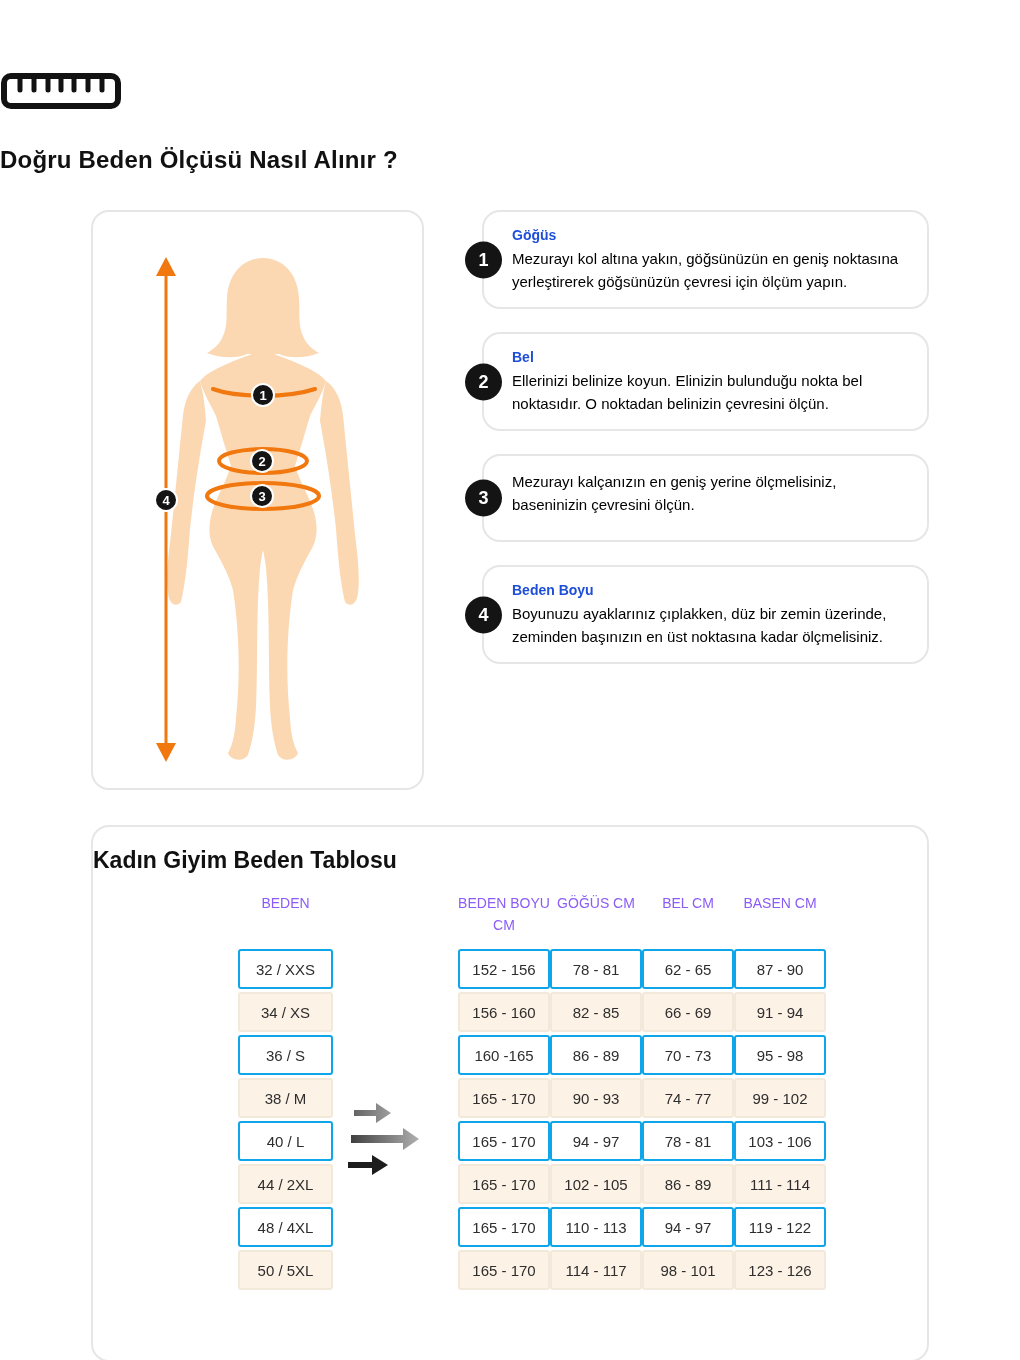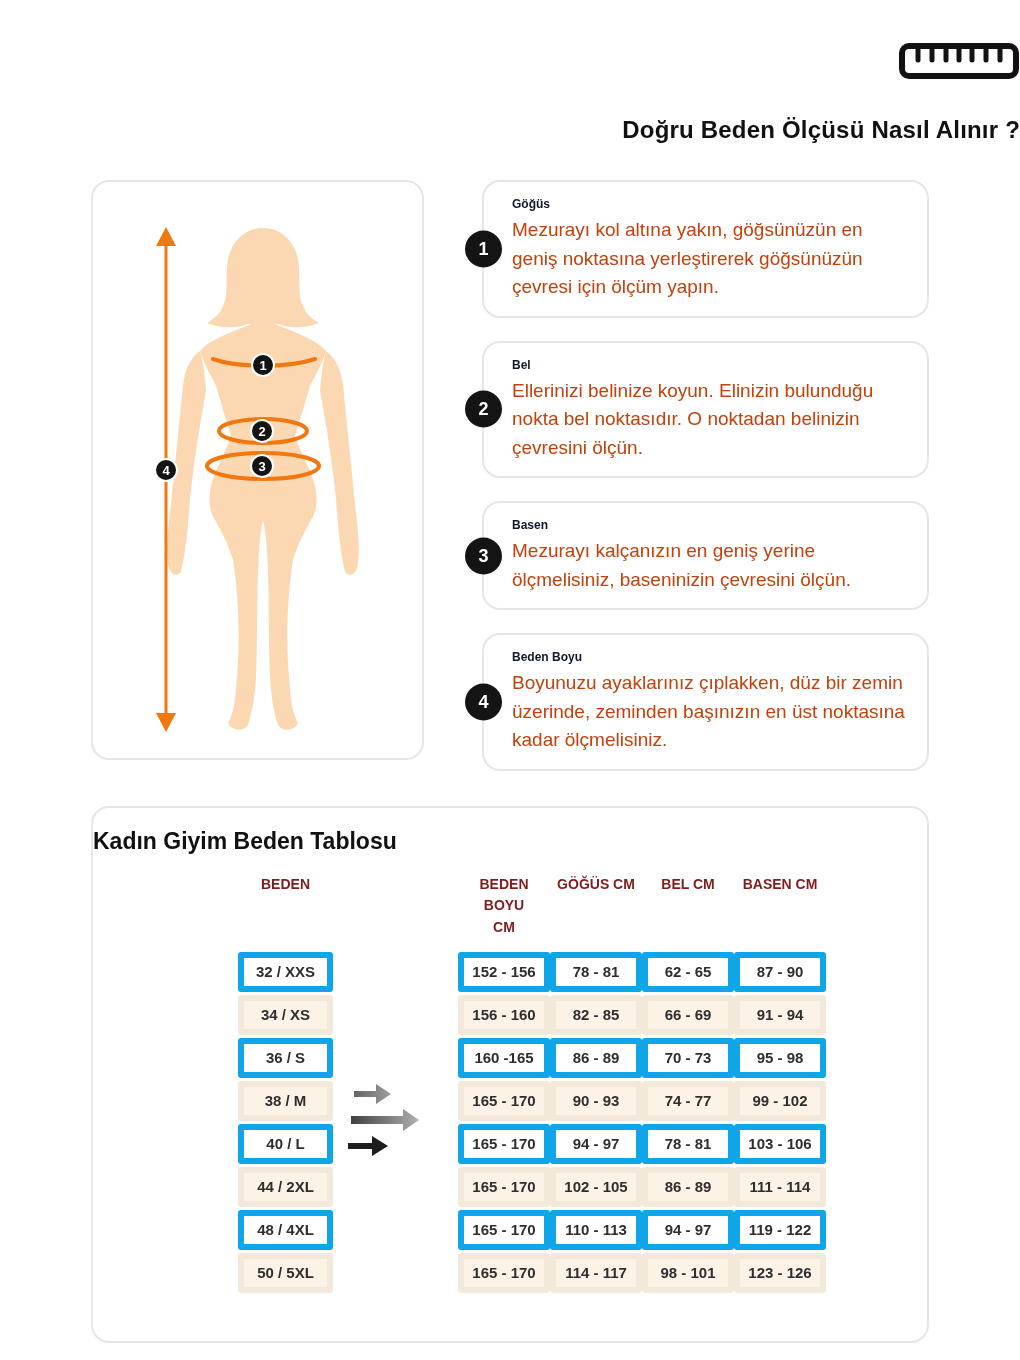--- a/index.html
+++ b/index.html
@@ -6,21 +6,21 @@
   html,body { background:#fff; }
   body {
     width:1020px; height:1360px;
     font-family:"Liberation Sans", sans-serif;
     color:#1c1c1c;
     overflow:hidden;
   }
   .page { width:1020px; height:1360px; position:relative; }
 
   
-  .hdr { padding-top:42px; text-align:right; }
+  .hdr { padding-top:72px; text-align:left; }
   .ruler-wrap { display:inline-block; height:38px; }
   .page-title {
     margin-top:32px;
     font-size:24px; font-weight:bold; color:#111;
     letter-spacing:.2px;
   }
 
   
   .content { width:838px; margin:0 auto; }
   .guide { display:flex; gap:58px; margin-top:36px; }
@@ -42,42 +42,42 @@
     padding:15px 18px 14px 28px;
   }
   .instr-badge {
     position:absolute; left:-19px; top:50%;
     transform:translateY(-50%);
     width:37px; height:37px; border-radius:50%;
     background:#141414; color:#fff;
     display:flex; align-items:center; justify-content:center;
     font-size:18px; font-weight:bold;
   }
-  .instr-title { font-size:12px; font-weight:bold; color:#0f172a; margin-bottom:5px; }
-  .instr-text  { font-size:19px; color:#c2410c; line-height:1.5; max-width:410px; }
+  .instr-title { font-size:14px; font-weight:bold; color:#1d4ed8; margin-bottom:5px; }
+  .instr-text  { font-size:15px; color:#000000; line-height:1.5; max-width:410px; }
 
   
   .table-card {
     margin-top:35px;
     width:838px; min-height:537px;
     border:2px solid #e6e6e6; border-radius:18px;
     background:#fff;
     padding:20px 0 16px 0;
   }
   .table-title { text-align:left; font-size:23px; font-weight:bold; color:#111; }
 
   .table-wrap { position:relative; margin:10px 0 0 145px; width:588px; }
   table.size-table { border-collapse:separate; border-spacing:0 3px; width:588px; table-layout:fixed; }
   .size-table th {
-    font-size:14px; font-weight:bold; color:#7f1d1d;
+    font-size:14px; font-weight:normal; color:#8b5cf6;
     vertical-align:top;
     padding:6px 0 10px 0; white-space:pre-line; line-height:1.55;
   }
   .size-table td { height:40px; text-align:center; vertical-align:middle; font-size:15px; color:#2e2e2e; }
-  .size-table td.v { border:6px solid #0ea5e9; border-radius:3px; background:#fff;font-weight:bold; }
+  .size-table td.v { border:2px solid #0ea5e9; border-radius:3px; background:#fff; }
   .size-table tr:nth-child(even) td.v { background:#fdf2e6; border-color:#f3e9da; }
   .size-table td.spacer, .size-table th.spacer { background:none; border:none; }
 
   .arrows-icon { position:absolute; left:110px; top:219px; }
 </style>
 </head>
 <body>
 
 <div class="page">
 
@@ -179,21 +179,20 @@
         </div>
 
         <div class="instr-card">
           <span class="instr-badge">2</span>
           <div class="instr-title">Bel</div>
           <div class="instr-text">Ellerinizi belinize koyun. Elinizin bulunduğu nokta bel noktasıdır. O noktadan belinizin çevresini ölçün.</div>
         </div>
 
         <div class="instr-card">
           <span class="instr-badge">3</span>
-          <div class="instr-title">Basen</div>
           <div class="instr-text">Mezurayı kalçanızın en geniş yerine ölçmelisiniz, baseninizin çevresini ölçün.</div>
         </div>
 
         <div class="instr-card">
           <span class="instr-badge">4</span>
           <div class="instr-title">Beden Boyu</div>
           <div class="instr-text">Boyunuzu ayaklarınız çıplakken, düz bir zemin üzerinde, zeminden başınızın en üst noktasına kadar ölçmelisiniz.</div>
         </div>
 
       </div>

